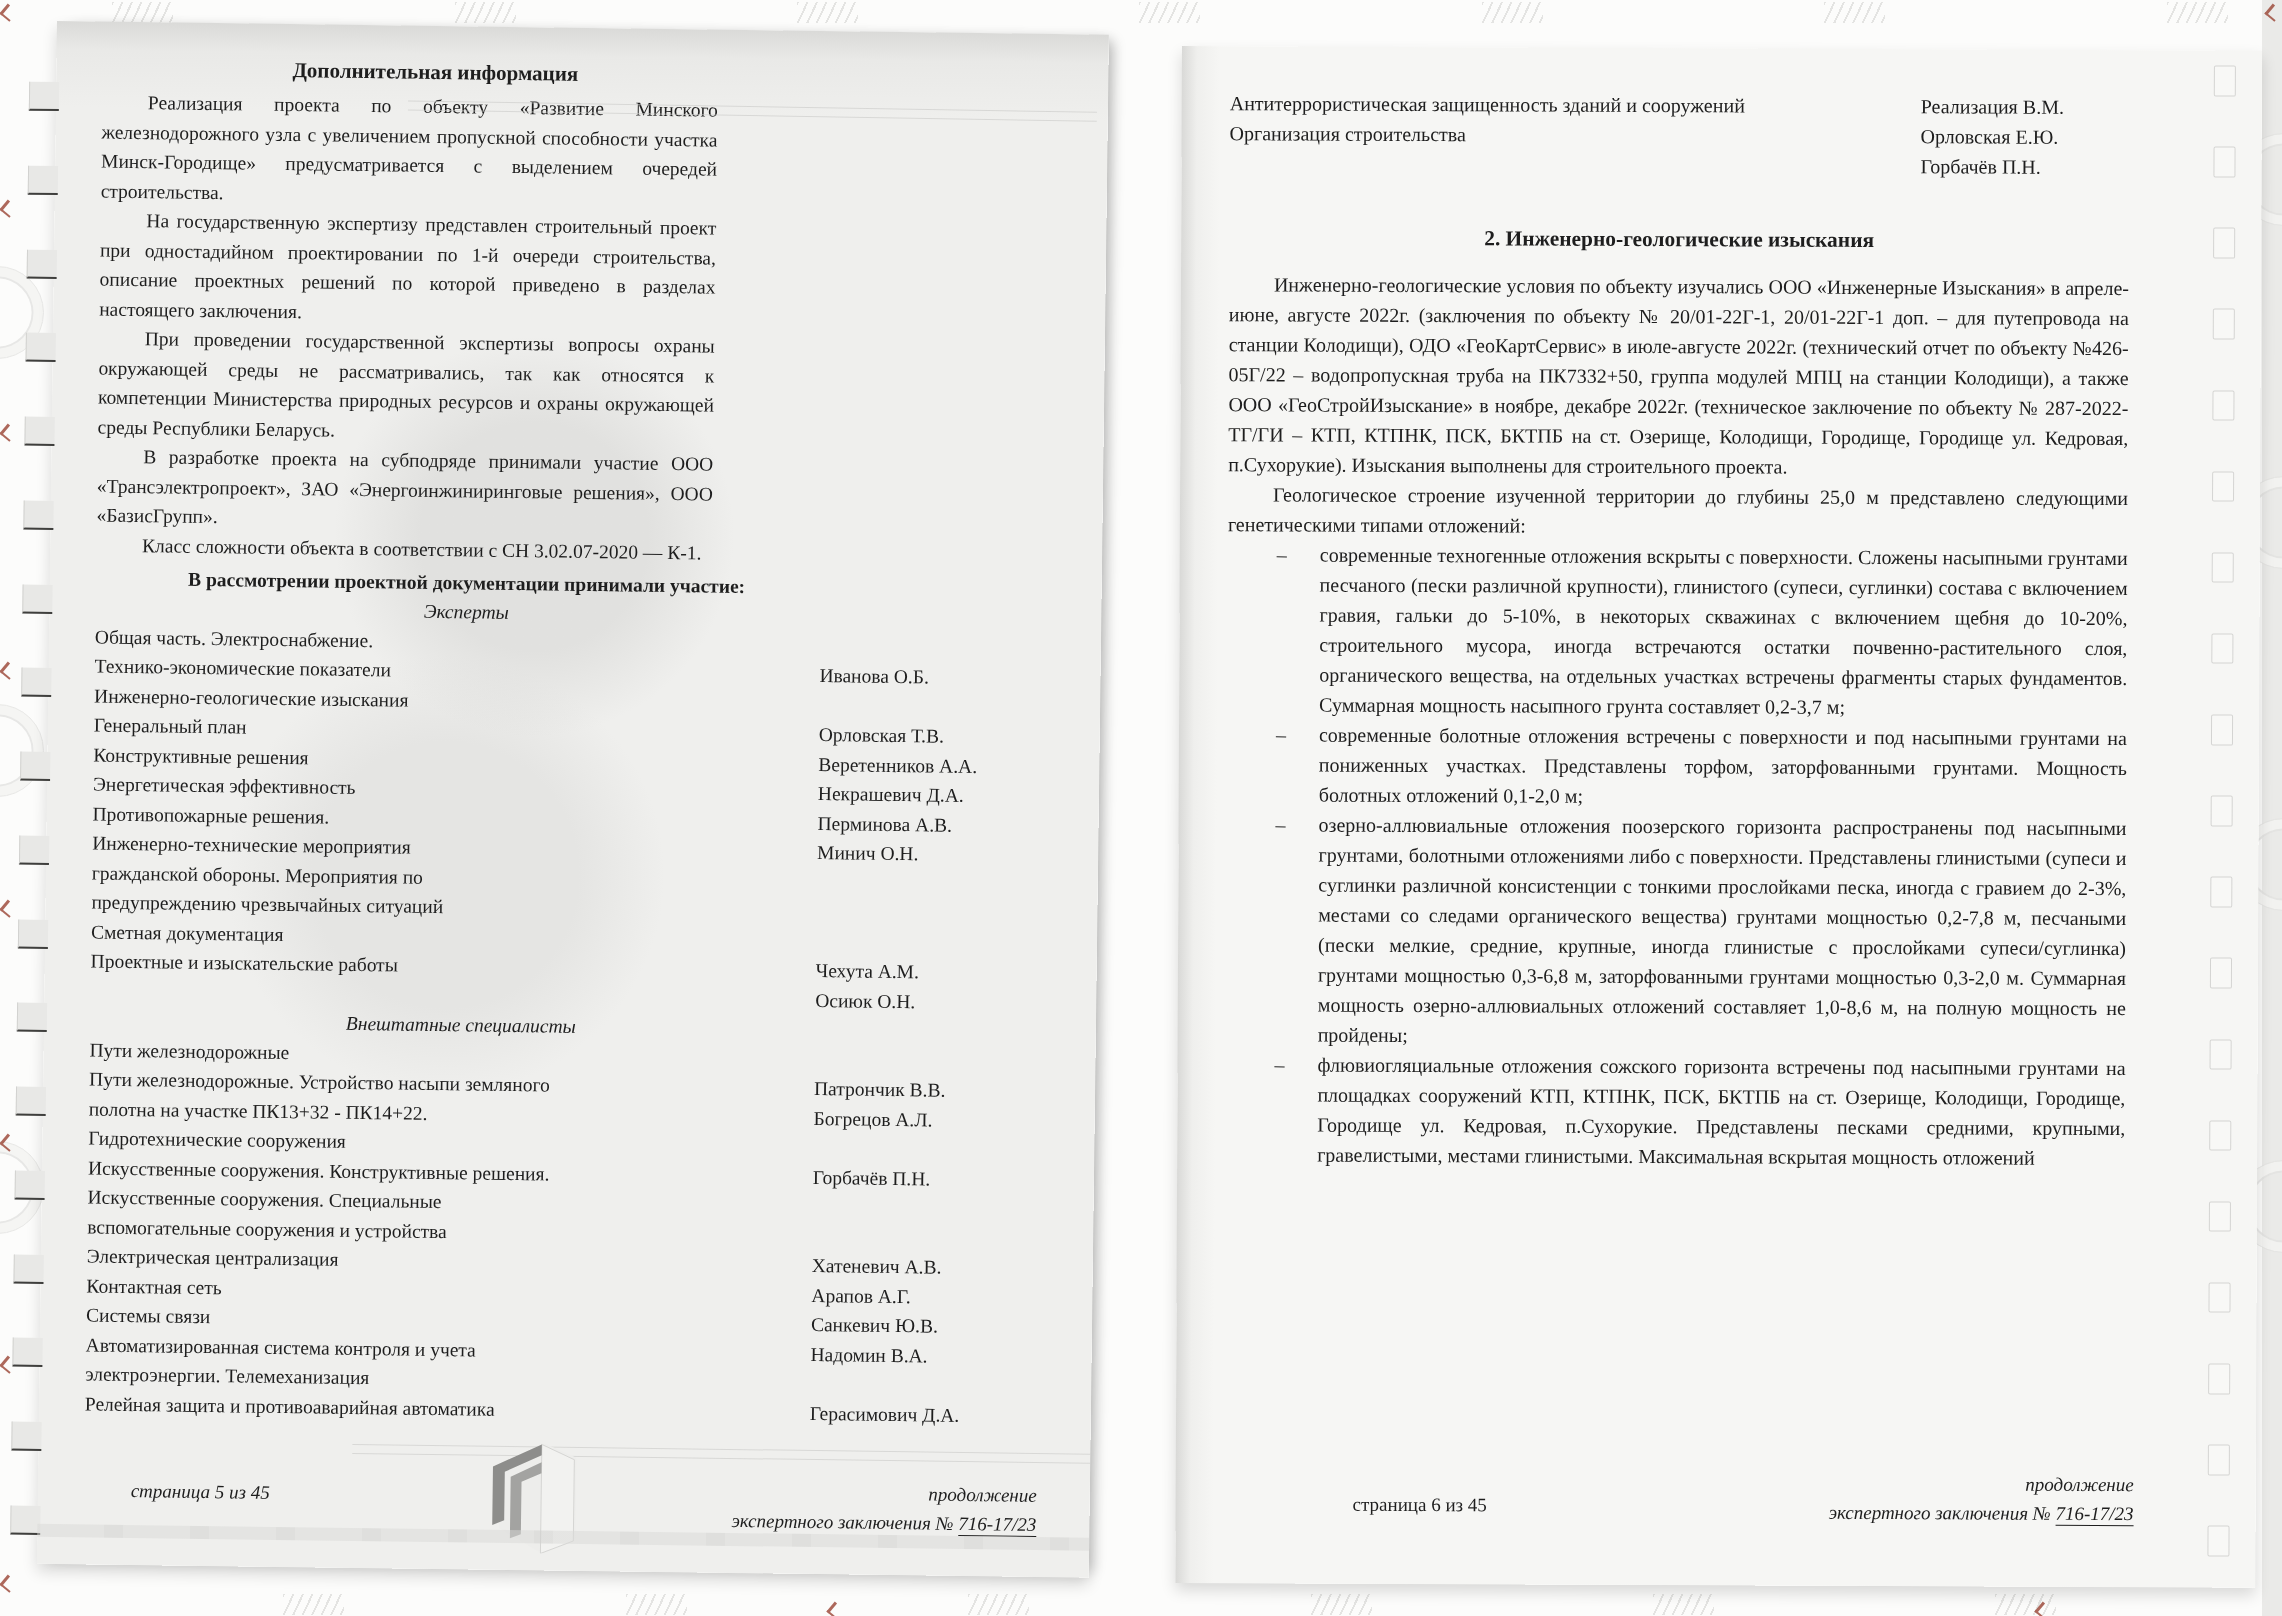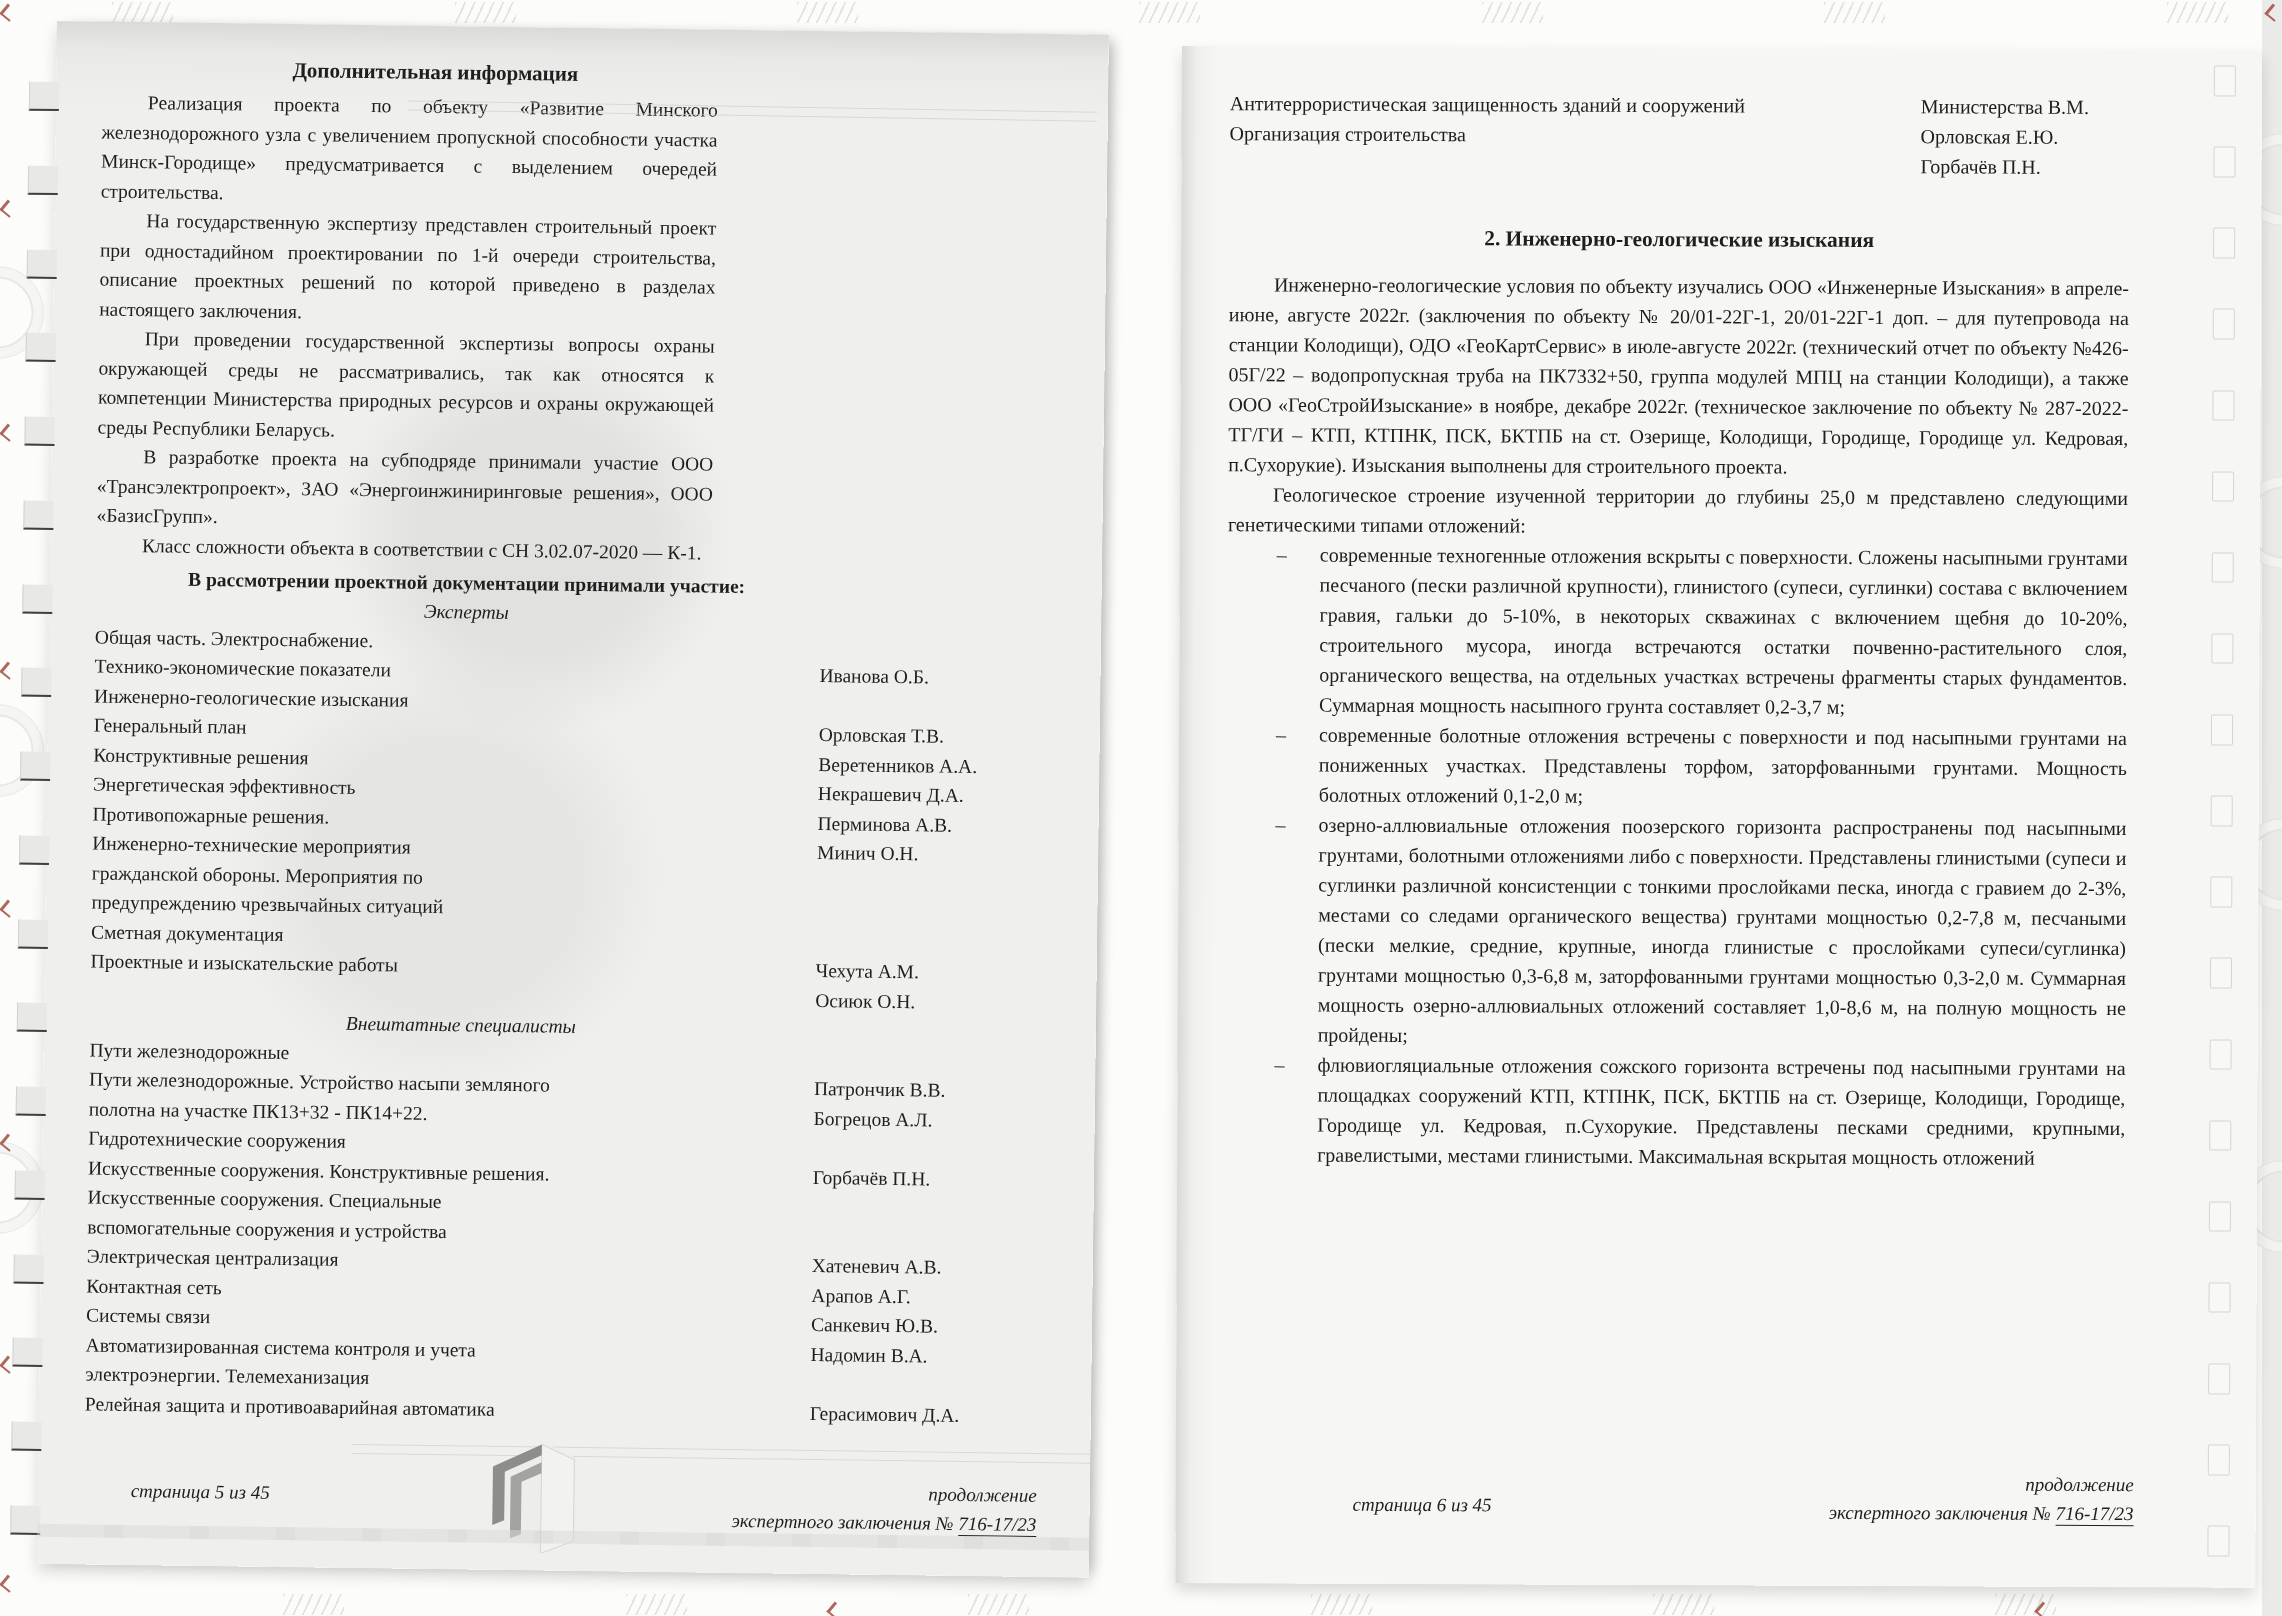--- a/index.html
+++ b/index.html
@@ -78,21 +78,21 @@
 
   
   #pageR .content{padding:42px 132px 0 48px;font-size:20px;line-height:30px;}
   .assign .row2{display:grid;grid-template-columns:691px 1fr;}
   .assign .role2{max-width:628px;}
   #pageR h2{font-size:21.4px;font-weight:bold;text-align:center;
     margin:44px 0 17px 0;}
   #pageR .para{margin:0;text-align:justify;text-indent:45px;}
   .bullet{position:relative;padding-left:92px;text-align:justify;margin:0;}
   .bullet::before{content:"\2013";position:absolute;left:49px;top:0;}
-  .pg-num-r{position:absolute;left:177px;bottom:68px;font-style:italic;font-size:19px;}
+  .pg-num-r{position:absolute;left:177px;bottom:68px;font-size:19px;}
   .cont-r{position:absolute;right:122px;bottom:59px;text-align:right;font-style:italic;
     font-size:19px;line-height:28.5px;}
 </style>
 </head>
 <body>
 
 <div class="side-strip" style="right:0"></div>
 <div class="hatch" style="left:112px;top:1.9px"></div>
 <div class="hatch" style="left:455px;top:1.9px"></div>
 <div class="hatch" style="left:797px;top:1.9px"></div>
@@ -310,21 +310,21 @@
       <i></i>
       <i></i>
       <i></i>
       <i></i>
   </div>
 
   <div class="content">
     <div class="assign">
       <div class="row2">
         <span class="role2">Антитеррористическая защищенность зданий и сооружений</span>
-        <span class="name2">Министерства В.М.</span>
+        <span class="name2">Реализация В.М.</span>
       </div>
       <div class="row2">
         <span class="role2">Организация строительства</span>
         <span class="name2">Орловская Е.Ю.</span>
       </div>
       <div class="row2">
         <span class="role2"></span>
         <span class="name2">Горбачёв П.Н.</span>
       </div>
     </div>

